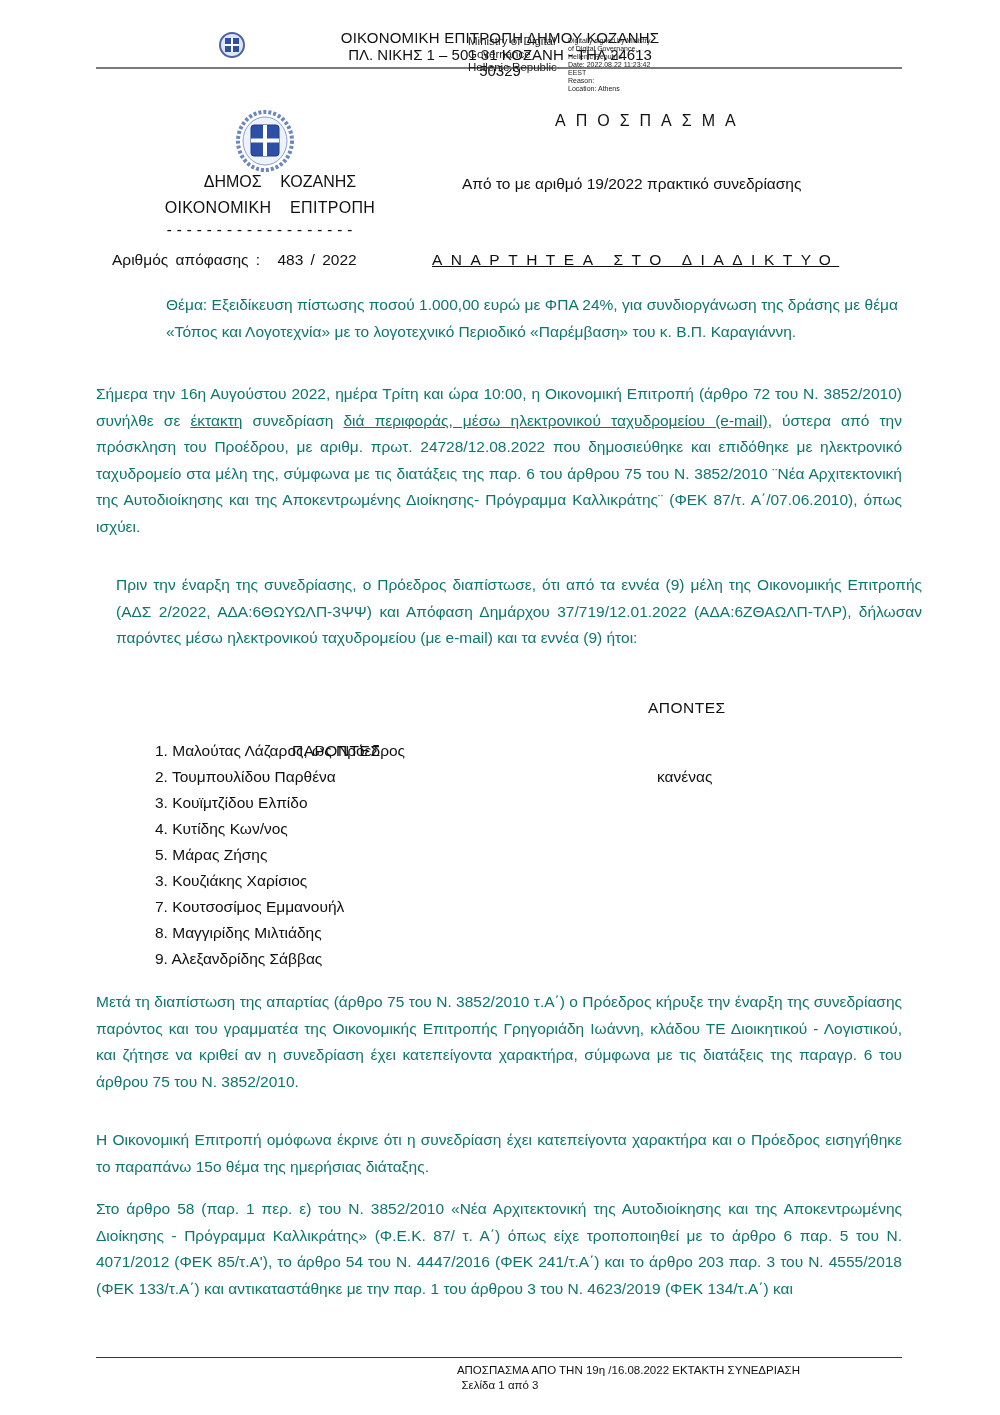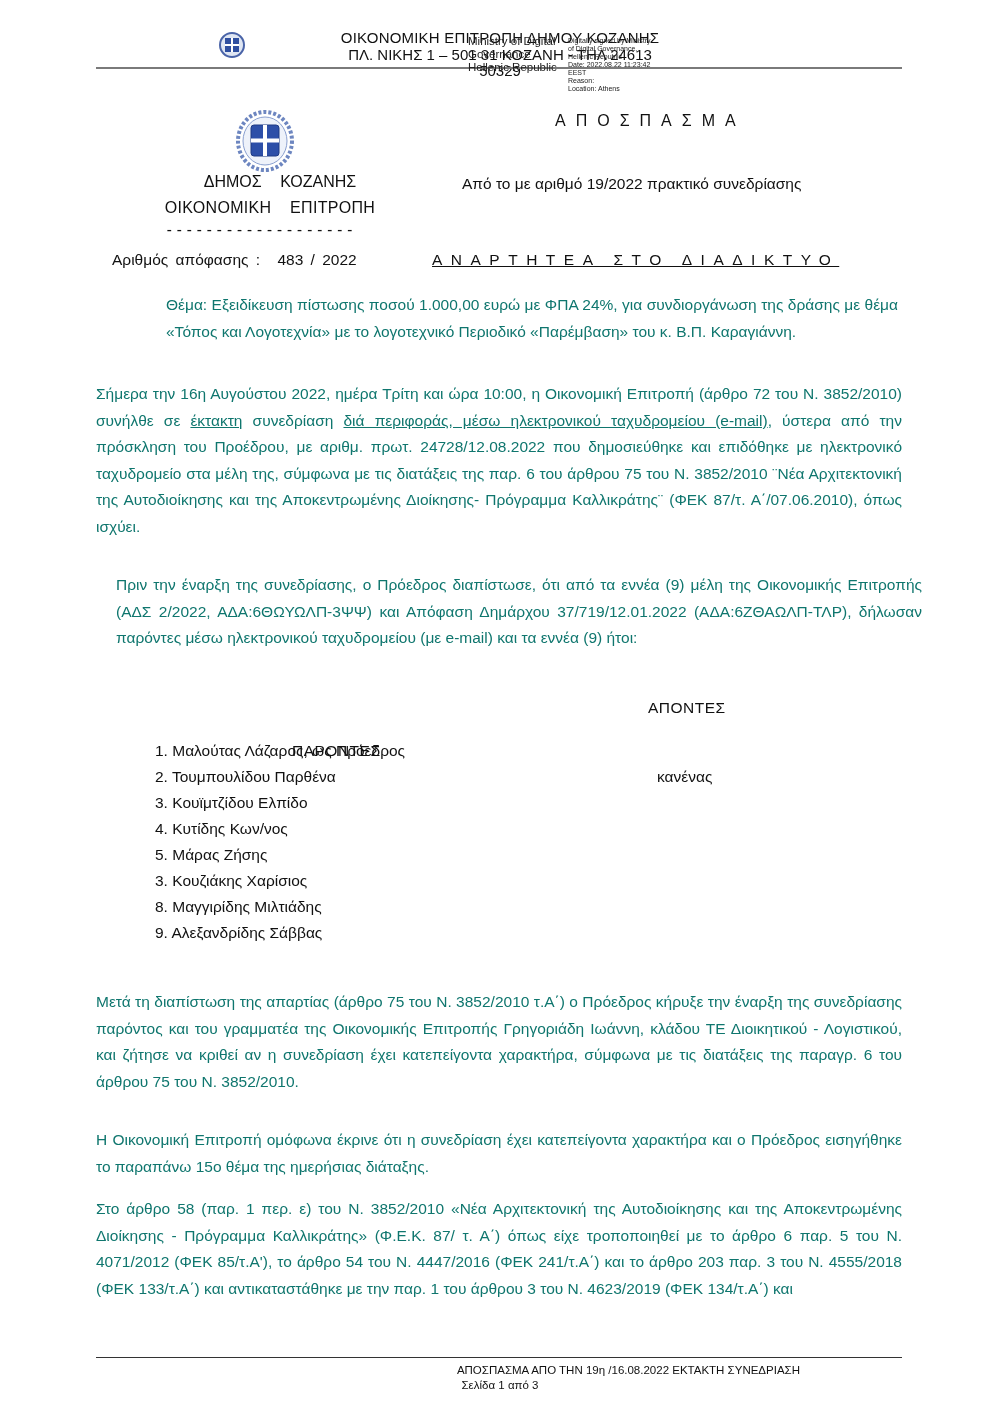--- a/index.html
+++ b/index.html
@@ -113,20 +113,21 @@
 
 <div class="col-head parontes-h">ΠΑΡΟΝΤΕΣ</div>
 <div class="col-head apontes-h">ΑΠΟΝΤΕΣ</div>
 <ul class="members">
   <li>1. Μαλούτας Λάζαρος, ως Πρόεδρος</li>
   <li>2. Τουμπουλίδου Παρθένα</li>
   <li>3. Κουϊμτζίδου Ελπίδο</li>
   <li>4. Κυτίδης Κων/νος</li>
   <li>5. Μάρας Ζήσης</li>
   <li>3. Κουζιάκης Χαρίσιος</li>
+  <li>7. Κουτσοσίμος Εμμανουήλ</li>
   <li>8. Μαγγιρίδης Μιλτιάδης</li>
   <li>9. Αλεξανδρίδης Σάββας</li>
 </ul>
 <div class="abs kanenas">κανένας</div>
 
 <div class="para p3">Μετά τη διαπίστωση της απαρτίας (άρθρο 75 του Ν. 3852/2010 τ.Α΄) ο Πρόεδρος κήρυξε την έναρξη της συνεδρίασης παρόντος και του γραμματέα της Οικονομικής Επιτροπής Γρηγοριάδη Ιωάννη, κλάδου ΤΕ Διοικητικού - Λογιστικού, και ζήτησε να κριθεί αν η συνεδρίαση έχει κατεπείγοντα χαρακτήρα, σύμφωνα με τις διατάξεις της παραγρ. 6 του άρθρου 75 του Ν. 3852/2010.</div>
 <div class="para p4">Η Οικονομική Επιτροπή ομόφωνα έκρινε ότι η συνεδρίαση έχει κατεπείγοντα χαρακτήρα και ο Πρόεδρος εισηγήθηκε το παραπάνω 15ο θέμα της ημερήσιας διάταξης.</div>
 <div class="para p5">Στο άρθρο 58 (παρ. 1 περ. ε) του Ν. 3852/2010 «Νέα Αρχιτεκτονική της Αυτοδιοίκησης και της Αποκεντρωμένης Διοίκησης - Πρόγραμμα Καλλικράτης» (Φ.Ε.Κ. 87/ τ. Α΄) όπως είχε τροποποιηθεί με το άρθρο 6 παρ. 5 του Ν. 4071/2012 (ΦΕΚ 85/τ.Α'), το άρθρο 54 του Ν. 4447/2016 (ΦΕΚ 241/τ.Α΄) και το άρθρο 203 παρ. 3 του Ν. 4555/2018 (ΦΕΚ 133/τ.Α΄) και αντικαταστάθηκε με την παρ. 1 του άρθρου 3 του Ν. 4623/2019 (ΦΕΚ 134/τ.Α΄) και</div>
 
 <div class="abs foot-rule"></div>

